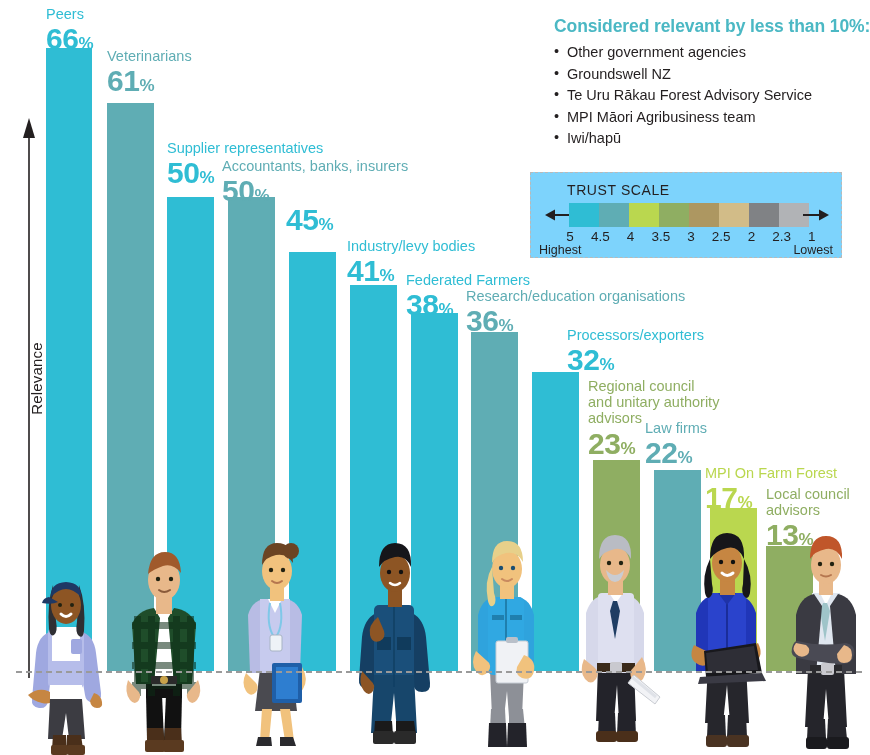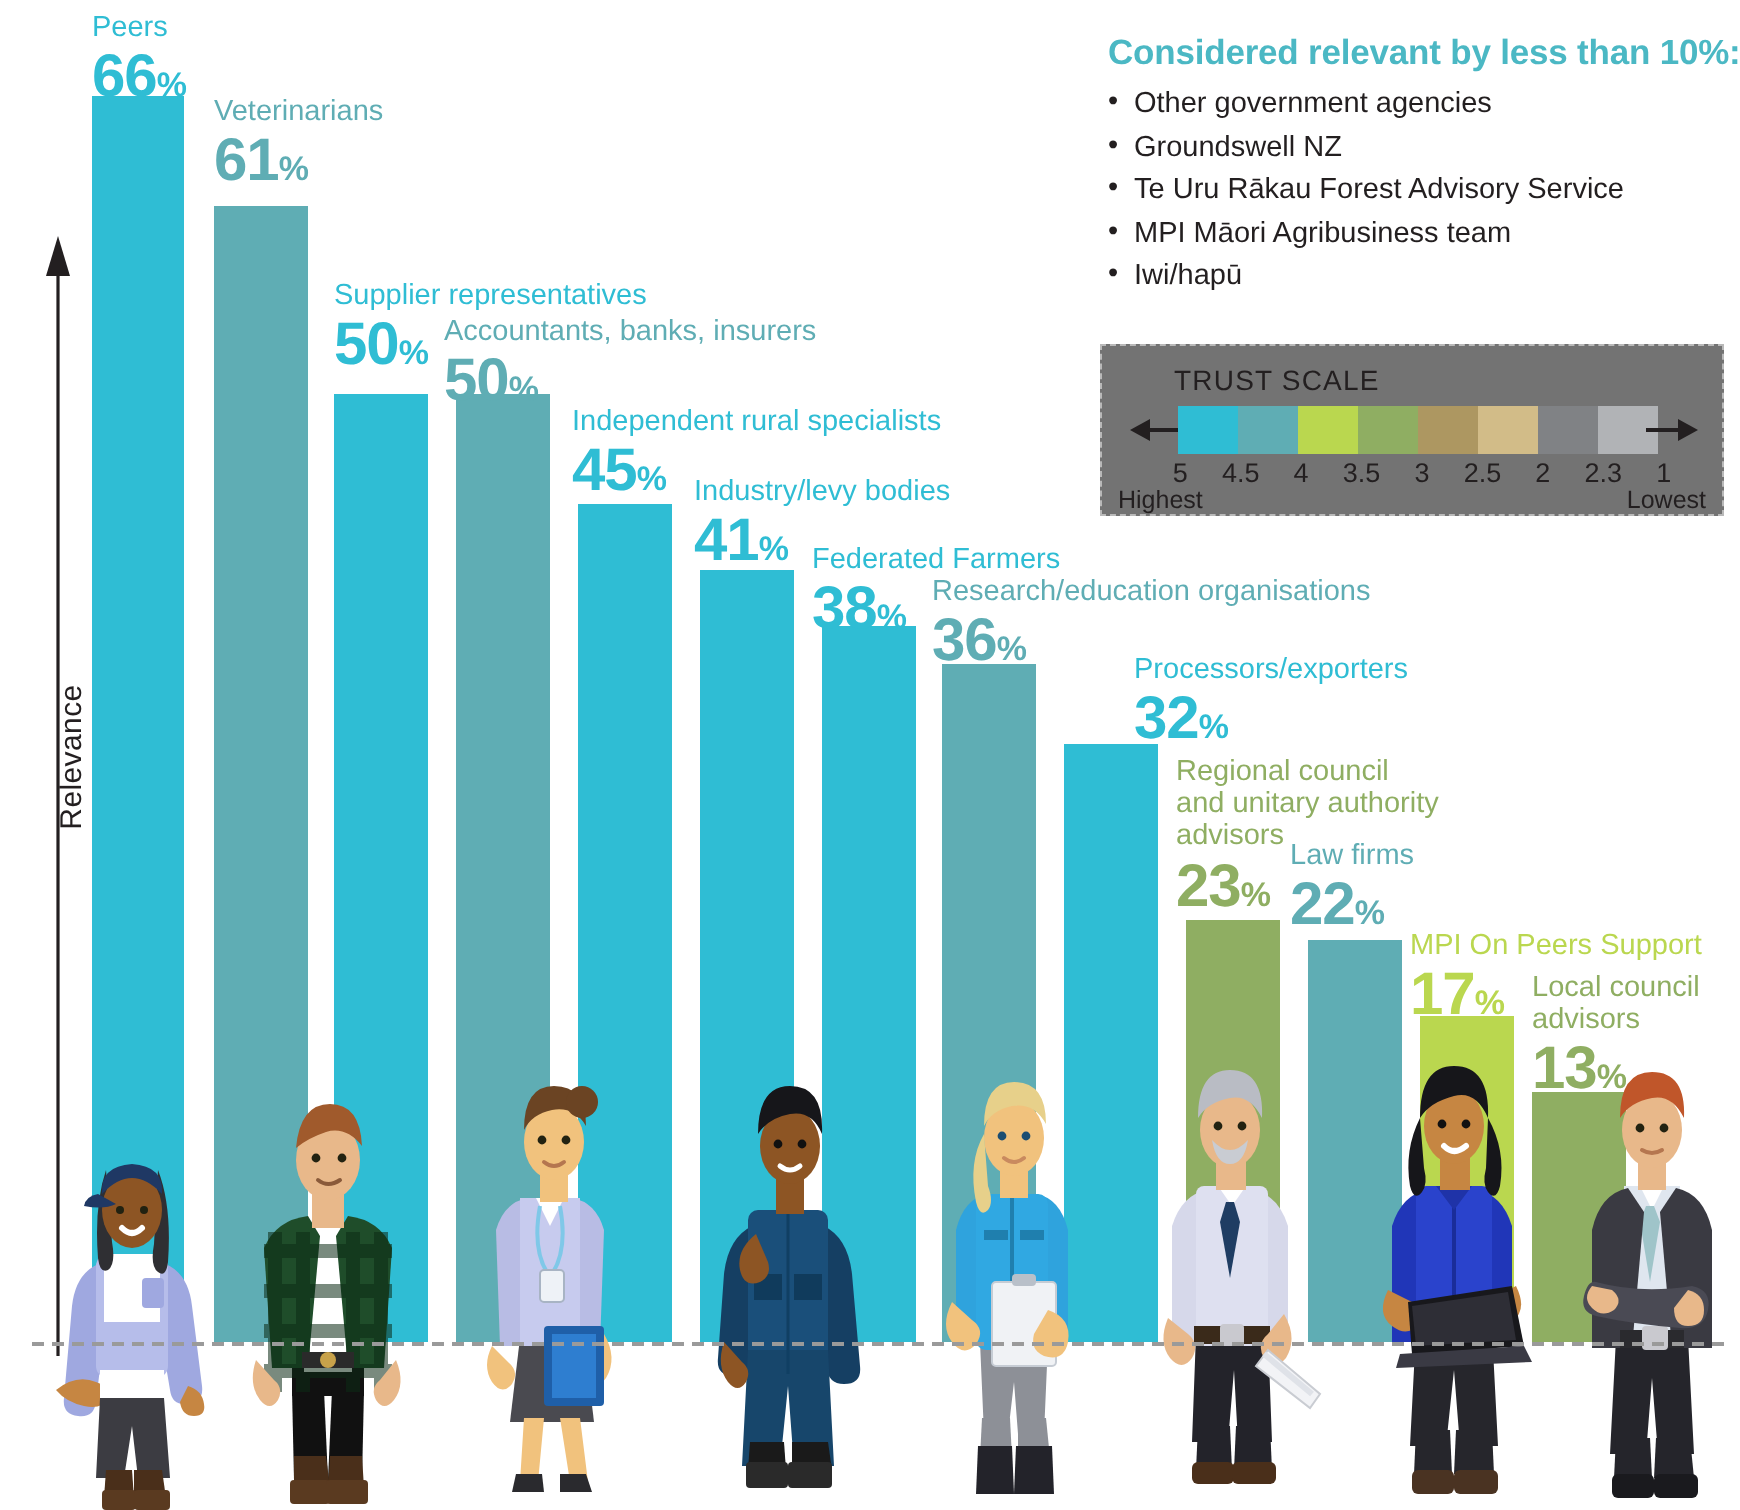--- a/index.html
+++ b/index.html
@@ -40,22 +40,22 @@
   }
   .note ul{margin:0;padding:0;list-style:none;}
   .note li{
     font-size:14.5px;color:#231f20;padding-left:13px;position:relative;
     margin-bottom:4.5px;line-height:1.18;
   }
   .note li:before{content:"\2022";position:absolute;left:0;top:-1px;color:#231f20;}
 
   
   .scale-box{
-    position:absolute;left:550px;top:172px;width:312px;height:86px;
-    border:1.5px dashed #b9b9b9;background:#737373;box-sizing:border-box;
+    position:absolute;left:530px;top:172px;width:312px;height:86px;
+    border:1.5px dashed #b9b9b9;background:#7dd3fc;box-sizing:border-box;
   }
   .scale-title{position:absolute;left:36px;top:9px;font-size:14px;color:#231f20;letter-spacing:.6px;}
   .scale-strip{position:absolute;left:38px;top:30px;height:24px;display:flex;}
   .scale-strip i{display:block;width:30px;height:24px;}
   .arrow-l,.arrow-r{position:absolute;top:35px;height:14px;}
   .arrow-l{left:14px;}
   .arrow-r{right:12px;}
   .ticks{position:absolute;left:24px;top:56px;width:272px;display:flex;}
   .ticks span{flex:1;text-align:center;font-size:13.5px;color:#231f20;}
   .ends{position:absolute;left:8px;right:8px;top:70px;display:flex;justify-content:space-between;gap:40px;}
@@ -80,37 +80,37 @@
   <div class="plot" id="plot">
       <div class="bar" style="left: 46px; width: 46px; bottom: 84px; height: 623px; background: rgb(47, 189, 212);"></div>
       <div class="blab" style="left: 46px; top: 6px; width: 110px; color: rgb(47, 189, 212);"><span class="nm">Peers</span><span class="pc">66<span class="sym">%</span></span></div>
       <div class="bar" style="left: 107px; width: 47px; bottom: 84px; height: 568px; background: rgb(95, 173, 180);"></div>
       <div class="blab" style="left: 107px; top: 48px; width: 130px; color: rgb(95, 173, 180);"><span class="nm">Veterinarians</span><span class="pc">61<span class="sym">%</span></span></div>
       <div class="bar" style="left: 167px; width: 47px; bottom: 84px; height: 474px; background: rgb(47, 189, 212);"></div>
       <div class="blab" style="left: 167px; top: 140px; width: 180px; color: rgb(47, 189, 212);"><span class="nm">Supplier representatives</span><span class="pc">50<span class="sym">%</span></span></div>
       <div class="bar" style="left: 228px; width: 47px; bottom: 84px; height: 474px; background: rgb(95, 173, 180);"></div>
       <div class="blab" style="left: 222px; top: 158px; width: 210px; color: rgb(95, 173, 180);"><span class="nm">Accountants, banks, insurers</span><span class="pc">50<span class="sym">%</span></span></div>
       <div class="bar" style="left: 289px; width: 47px; bottom: 84px; height: 419px; background: rgb(47, 189, 212);"></div>
-      <div class="blab" style="left: 286px; top: 203px; width: 200px; color: rgb(47, 189, 212);"><span class="nm">Independent rural specialists</span><span class="pc">45<span class="sym">%</span></span></div>
+      <div class="blab" style="left: 286px; top: 203px; width: 200px; color: rgb(47, 189, 212);"><span class="pc">45<span class="sym">%</span></span></div>
       <div class="bar" style="left: 350px; width: 47px; bottom: 84px; height: 386px; background: rgb(47, 189, 212);"></div>
       <div class="blab" style="left: 347px; top: 238px; width: 150px; color: rgb(47, 189, 212);"><span class="nm">Industry/levy bodies</span><span class="pc">41<span class="sym">%</span></span></div>
       <div class="bar" style="left: 411px; width: 47px; bottom: 84px; height: 358px; background: rgb(47, 189, 212);"></div>
       <div class="blab" style="left: 406px; top: 272px; width: 150px; color: rgb(47, 189, 212);"><span class="nm">Federated Farmers</span><span class="pc">38<span class="sym">%</span></span></div>
       <div class="bar" style="left: 471px; width: 47px; bottom: 84px; height: 339px; background: rgb(95, 173, 180);"></div>
       <div class="blab" style="left: 466px; top: 288px; width: 240px; color: rgb(95, 173, 180);"><span class="nm">Research/education organisations</span><span class="pc">36<span class="sym">%</span></span></div>
       <div class="bar" style="left: 532px; width: 47px; bottom: 84px; height: 299px; background: rgb(47, 189, 212);"></div>
       <div class="blab" style="left: 527px; top: 327px; width: 160px; color: rgb(47, 189, 212); margin-left: 40px;"><span class="nm">Processors/exporters</span><span class="pc">32<span class="sym">%</span></span></div>
       <div class="bar" style="left: 593px; width: 47px; bottom: 84px; height: 211px; background: rgb(143, 174, 98);"></div>
       <div class="blab" style="left: 588px; top: 378px; width: 150px; color: rgb(143, 174, 98);"><span class="nm">Regional council
 and unitary authority
 advisors</span><span class="pc">23<span class="sym">%</span></span></div>
       <div class="bar" style="left: 654px; width: 47px; bottom: 84px; height: 201px; background: rgb(95, 173, 180);"></div>
       <div class="blab" style="left: 645px; top: 420px; width: 110px; color: rgb(95, 173, 180);"><span class="nm">Law firms</span><span class="pc">22<span class="sym">%</span></span></div>
       <div class="bar" style="left: 710px; width: 47px; bottom: 84px; height: 163px; background: rgb(186, 215, 79);"></div>
-      <div class="blab" style="left: 705px; top: 465px; width: 160px; color: rgb(186, 215, 79);"><span class="nm">MPI On Peers Support</span><span class="pc">17<span class="sym">%</span></span></div>
+      <div class="blab" style="left: 705px; top: 465px; width: 160px; color: rgb(186, 215, 79);"><span class="nm">MPI On Farm Forest</span><span class="pc">17<span class="sym">%</span></span></div>
       <div class="bar" style="left: 766px; width: 47px; bottom: 84px; height: 125px; background: rgb(143, 174, 98);"></div>
       <div class="blab" style="left: 766px; top: 486px; width: 100px; color: rgb(143, 174, 98);"><span class="nm">Local council
 advisors</span><span class="pc">13<span class="sym">%</span></span></div>
     </div>
 
   <div id="people-layer">
       <div class="person" style="left: 22px; width: 88px; height: 220px;"><svg viewBox="0 0 88 220" width="88" height="220">
  <path d="M30 96 q-14 4 -16 22 l-4 46 q-1 8 7 9 q8 1 9-7 l4-34 z" fill="#9fa8e0"></path>
  <path d="M58 96 q14 4 16 22 l5 40 q1 8-7 9 q-8 1-9-7 l-5-30 z" fill="#9fa8e0"></path>
  <rect x="26" y="92" width="36" height="62" rx="6" fill="#b6bdea"></rect>

